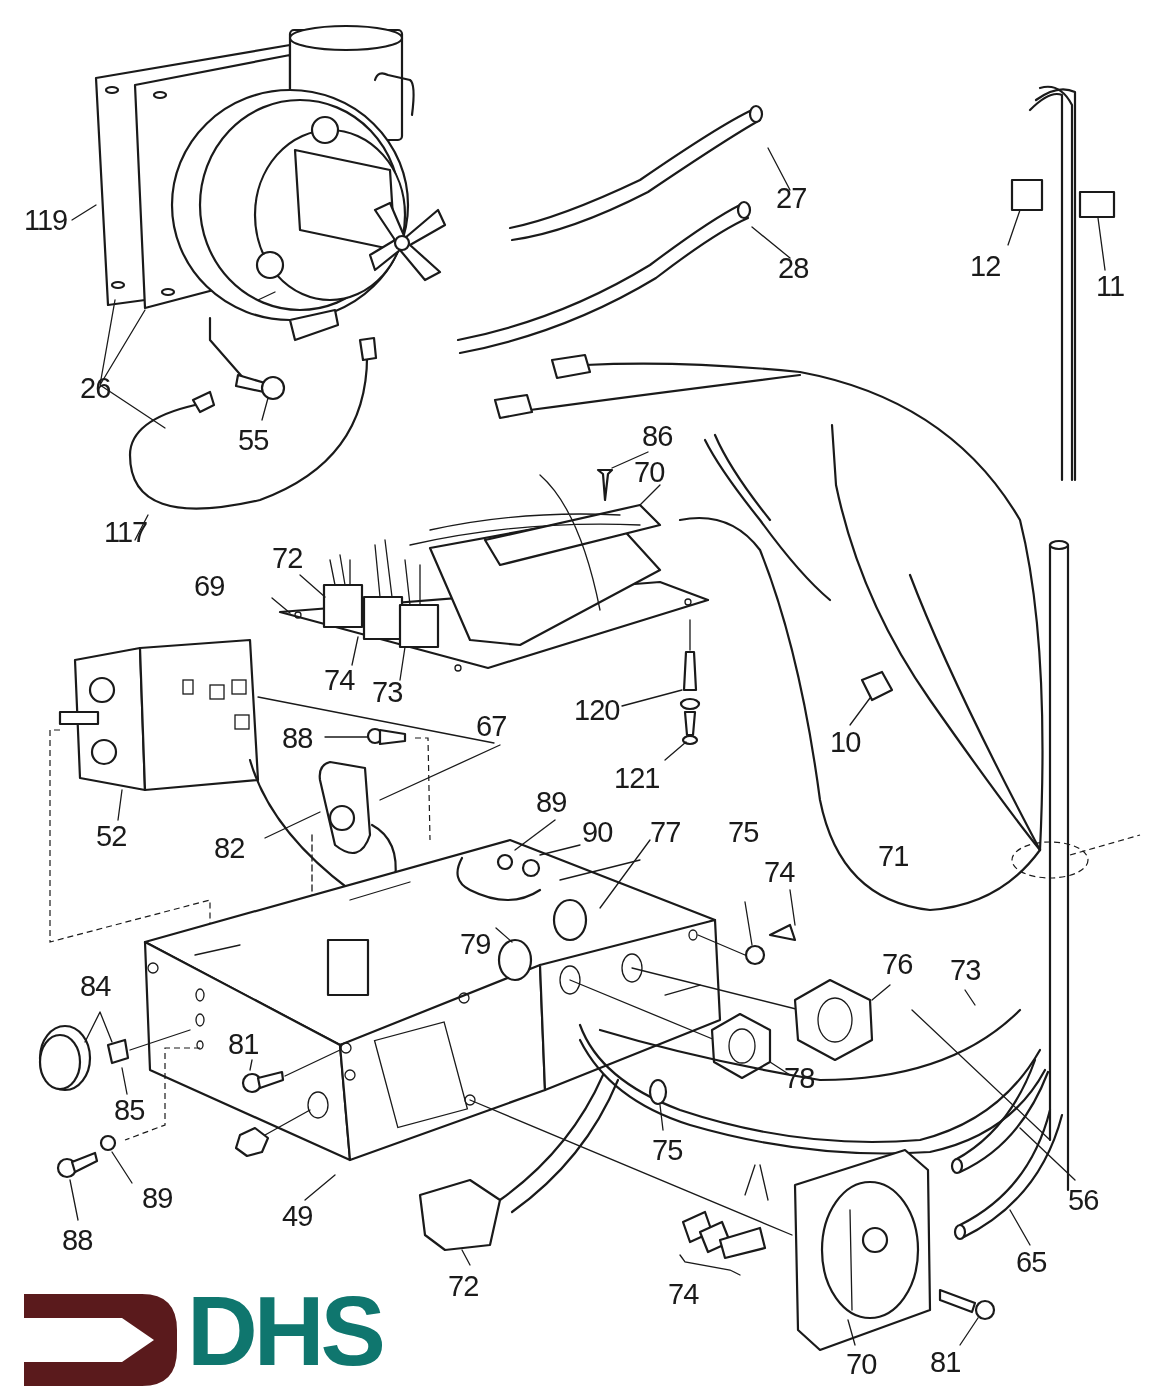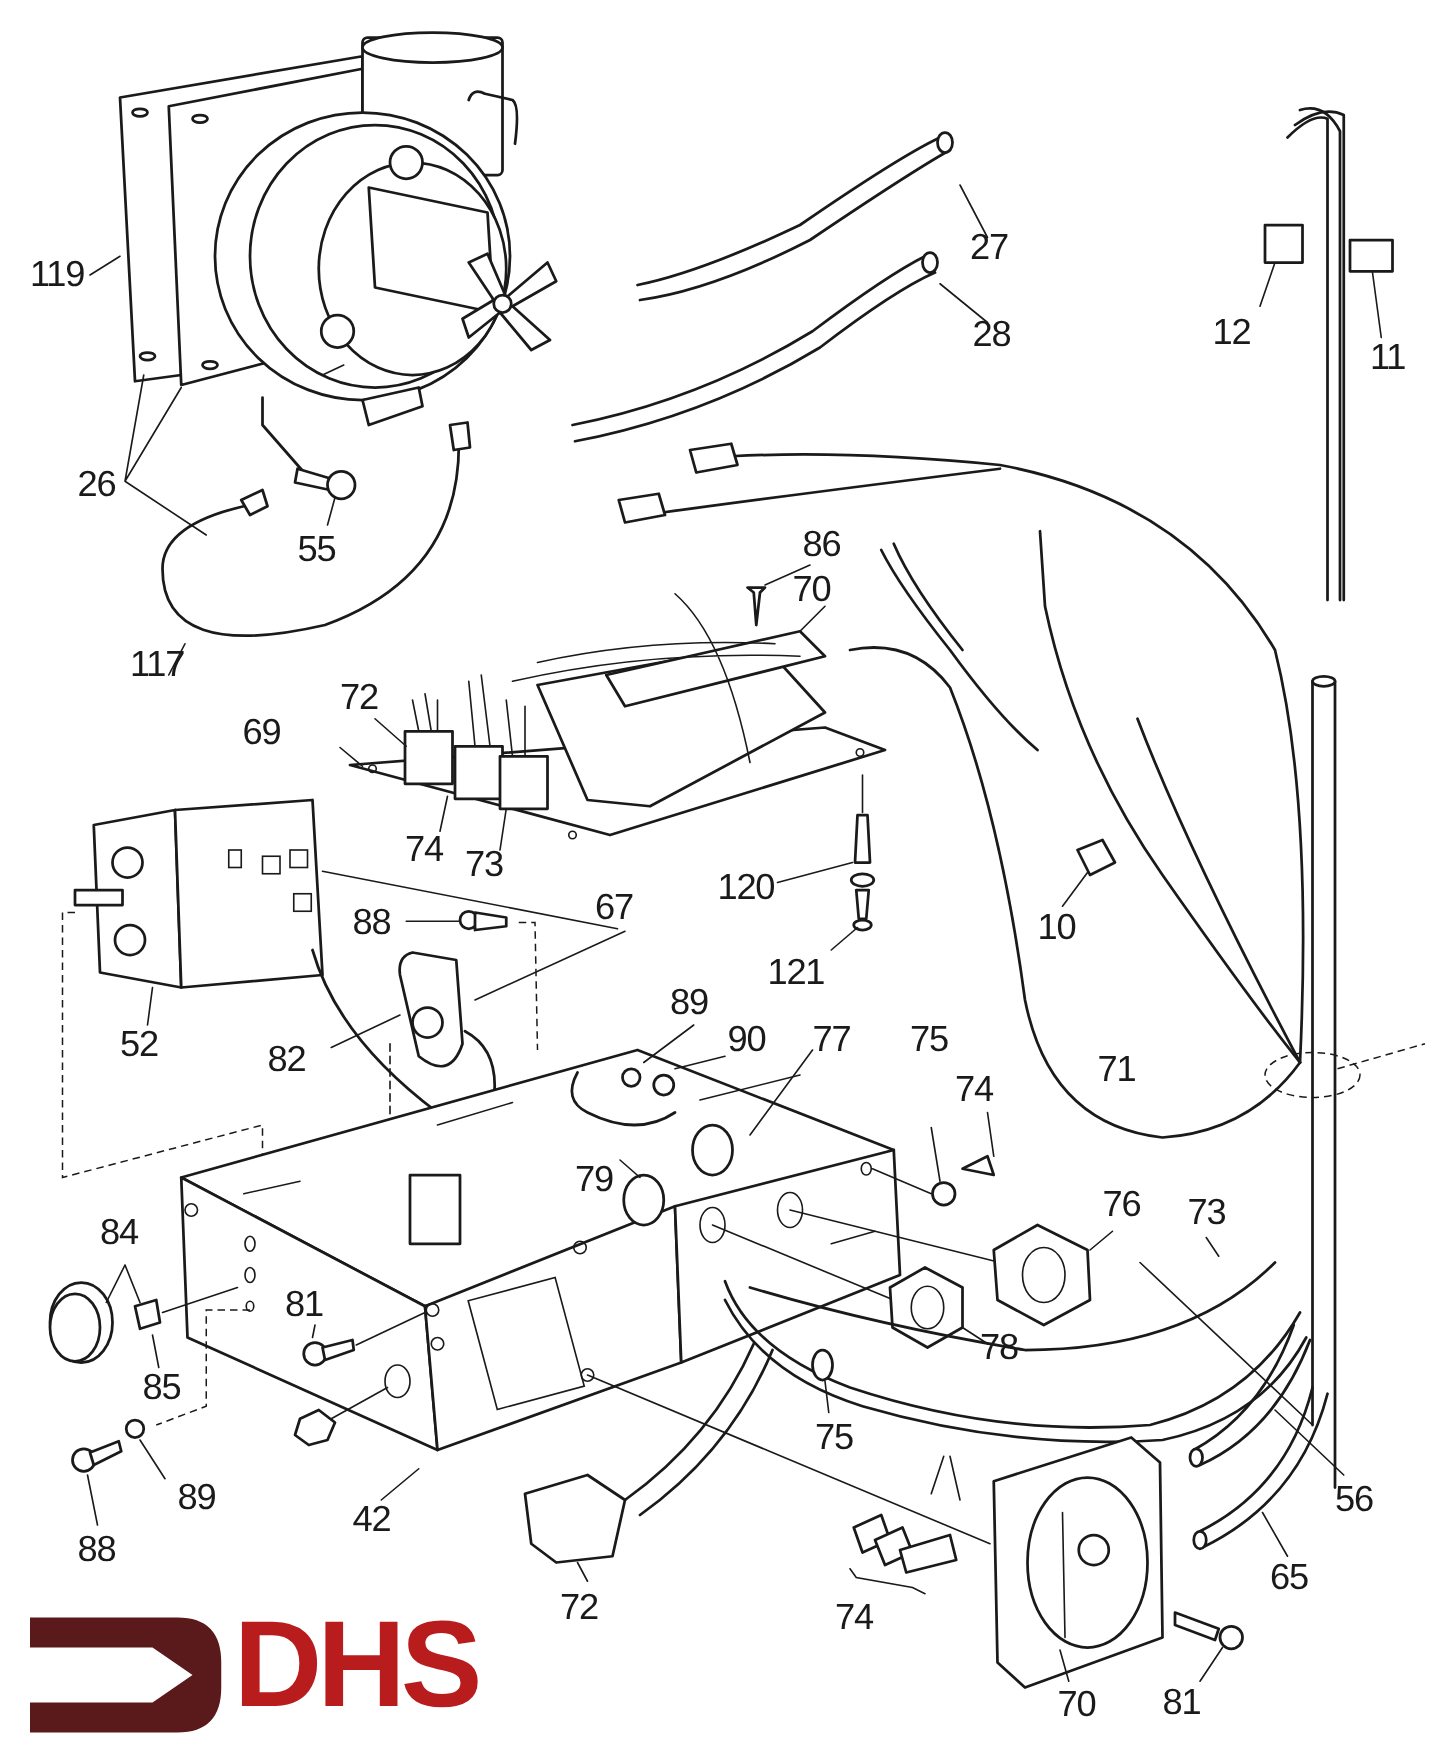--- a/index.html
+++ b/index.html
@@ -4,21 +4,21 @@
 <style>
   html,body{margin:0;padding:0;background:#ffffff;}
   body{width:1153px;height:1398px;position:relative;overflow:hidden;font-family:"Liberation Sans",sans-serif;}
   #diagram{position:absolute;left:0;top:0;width:1153px;height:1398px;}
   .ln{fill:none;stroke:#1a1a1a;stroke-width:2.2;stroke-linecap:round;stroke-linejoin:round;}
   .thin{fill:none;stroke:#1a1a1a;stroke-width:1.3;stroke-linecap:round;}
   .dash{fill:none;stroke:#1a1a1a;stroke-width:1.2;stroke-dasharray:6 4;}
   .fillw{fill:#fff;stroke:#1a1a1a;stroke-width:2.2;stroke-linejoin:round;}
   .lbl{position:absolute;font-size:29px;color:#1a1a1a;letter-spacing:-1px;line-height:1;white-space:nowrap;}
   #logo{position:absolute;left:22px;top:1290px;width:370px;height:100px;}
-  #logo-text{position:absolute;left:165px;top:-8px;font-size:98px;font-weight:bold;color:#b91c1c;letter-spacing:-4px;line-height:1;}
+  #logo-text{position:absolute;left:165px;top:-8px;font-size:98px;font-weight:bold;color:#0f766e;letter-spacing:-4px;line-height:1;}
 </style>
 </head>
 <body>
 
 <svg id="diagram" viewBox="0 0 1153 1398" xmlns="http://www.w3.org/2000/svg">
 
   <g>
     <path class="fillw" d="M96 78 L290 45 L290 70 L145 95 L145 300 L108 305 Z"></path>
     <path class="fillw" d="M135 85 L290 55 L290 270 L145 308 Z"></path>
     <ellipse class="fillw" cx="112" cy="90" rx="6" ry="3"></ellipse>
@@ -260,21 +260,21 @@
   <ellipse class="fillw" cx="957" cy="1166" rx="5" ry="7"></ellipse>
   <path class="ln" d="M960 1225 Q1030 1190 1050 1110"></path>
   <path class="ln" d="M962 1238 Q1040 1200 1062 1115"></path>
   <ellipse class="fillw" cx="960" cy="1232" rx="5" ry="7"></ellipse>
   <path class="thin" d="M1020 1128 L1075 1180"></path>
   <path class="thin" d="M1010 1210 L1030 1245"></path>
   <path class="thin" d="M912 1010 L1050 1140"></path>
 </svg>
 
 <div class="lbl" style="left:24px;top:206px">119</div>
-<div class="lbl" style="left:62px;top:374px">26</div>
+<div class="lbl" style="left:80px;top:374px">26</div>
 <div class="lbl" style="left:238px;top:426px">55</div>
 <div class="lbl" style="left:104px;top:518px">117</div>
 <div class="lbl" style="left:776px;top:184px">27</div>
 <div class="lbl" style="left:778px;top:254px">28</div>
 <div class="lbl" style="left:970px;top:252px">12</div>
 <div class="lbl" style="left:1096px;top:272px">11</div>
 <div class="lbl" style="left:642px;top:422px">86</div>
 <div class="lbl" style="left:634px;top:458px">70</div>
 <div class="lbl" style="left:272px;top:544px">72</div>
 <div class="lbl" style="left:194px;top:572px">69</div>
@@ -298,21 +298,21 @@
 <div class="lbl" style="left:882px;top:950px">76</div>
 <div class="lbl" style="left:950px;top:956px">73</div>
 <div class="lbl" style="left:80px;top:972px">84</div>
 <div class="lbl" style="left:228px;top:1030px">81</div>
 <div class="lbl" style="left:784px;top:1064px">78</div>
 <div class="lbl" style="left:114px;top:1096px">85</div>
 <div class="lbl" style="left:652px;top:1136px">75</div>
 <div class="lbl" style="left:1068px;top:1186px">56</div>
 <div class="lbl" style="left:62px;top:1226px">88</div>
 <div class="lbl" style="left:142px;top:1184px">89</div>
-<div class="lbl" style="left:282px;top:1202px">42</div>
+<div class="lbl" style="left:282px;top:1202px">49</div>
 <div class="lbl" style="left:448px;top:1272px">72</div>
 <div class="lbl" style="left:1016px;top:1248px">65</div>
 <div class="lbl" style="left:668px;top:1280px">74</div>
 <div class="lbl" style="left:846px;top:1350px">70</div>
 <div class="lbl" style="left:930px;top:1348px">81</div>
 
 <div id="logo">
   <svg width="160" height="100" viewBox="0 0 160 100" style="position:absolute;left:0;top:0">
     <path d="M2 4 L120 4 Q155 4 155 40 L155 60 Q155 96 120 96 L2 96 L2 72 L100 72 L132 50 L100 28 L2 28 Z" fill="#5a1a1c"></path>
   </svg>

